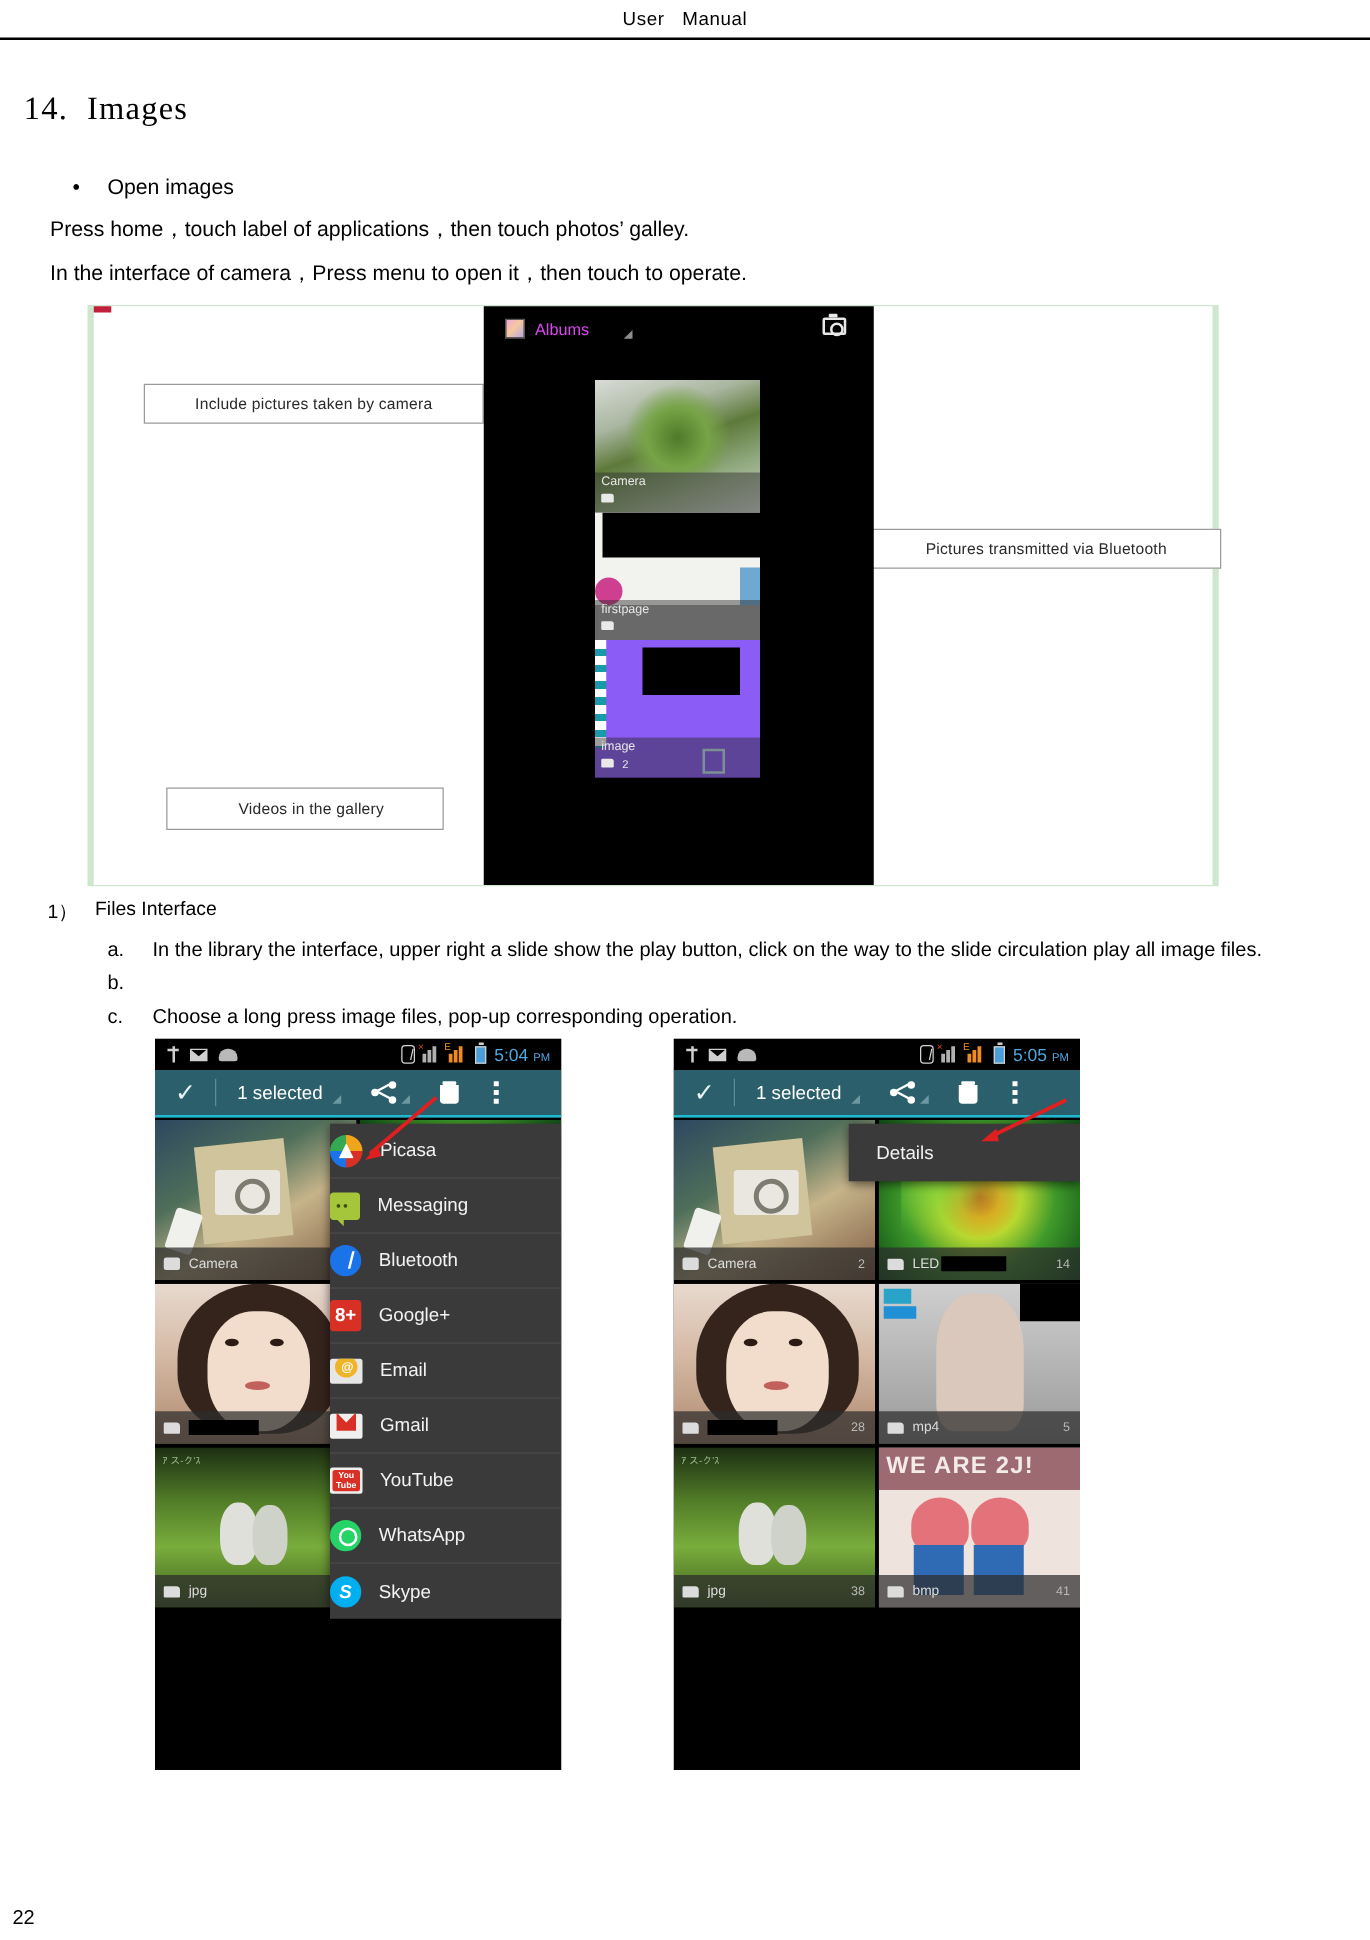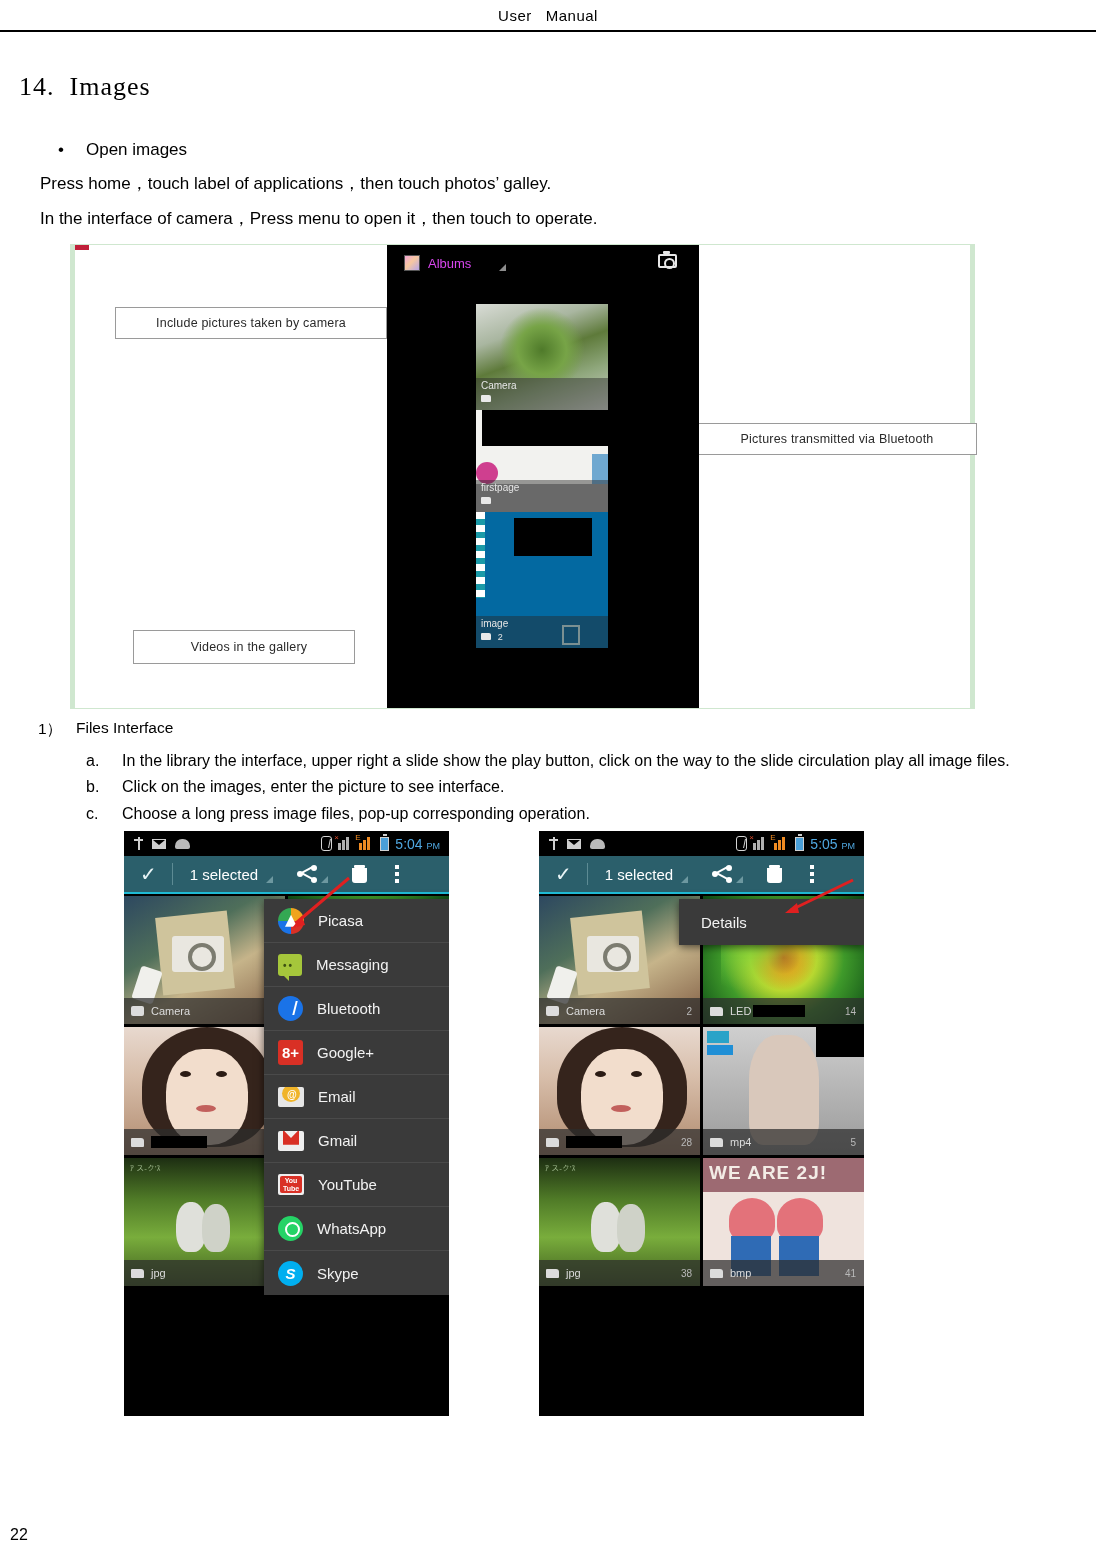--- a/index.html
+++ b/index.html
@@ -107,21 +107,21 @@
   .alb1{ height:106px; background:linear-gradient(160deg,#d9dcd6 0%,#a9b6a0 28%,#5e7a3a 48%,#8fa77c 70%,#cfd3cc 100%); }
   .alb1 .plant{
     position:absolute;left:22px;top:4px;width:88px;height:70px;
     background:radial-gradient(circle at 50% 60%, #4f7a2a 0%, #77a447 40%, transparent 70%);
   }
   .alb2{ height:102px; background:#f2f2ef; }
   .alb2 .blk{ position:absolute;left:6px;top:0;width:126px;height:36px;background:#000; }
   .alb2 .grey{ position:absolute;left:0;bottom:0;width:100%;height:28px;background:#9e9e9e; }
   .alb2 .pink{ position:absolute;left:0;top:52px;width:22px;height:22px;background:#cf3f8f;border-radius:50%; }
   .alb2 .blue{ position:absolute;right:0;top:44px;width:16px;height:30px;background:#6fa8d0; }
-  .alb3{ height:136px; background:#0369a1; }
+  .alb3{ height:110px; background:#8b5cf6; }
   .alb3 .blk2{ position:absolute;left:38px;top:6px;width:78px;height:38px;background:#000; }
   .alb3 .film{ position:absolute;left:0;top:0;width:9px;height:86px;
     background:repeating-linear-gradient(#ffffff 0 7px,#1a9aa8 7px 13px); }
   .alb3 .vidicon{ position:absolute;right:28px;bottom:3px;width:18px;height:20px;border:2px solid #bfe6ea; }
 
   .callout{
     position:absolute;
     border:1px solid #9a9a9a;
     background:#fff;
     font-size:12.5px;
@@ -277,21 +277,21 @@
 
   .popup{
     position:absolute;
     background:#3a3a3a;
     box-shadow:0 2px 8px rgba(0,0,0,.6);
     z-index:5;
   }
   .popupL{ left:140px; top:68px; width:185px; }
   .popup-item{
     display:flex;align-items:center;height:44px;
-    border-bottom:1px solid #4a4a4a;padding-left:14px;
+    border-bottom:1px solid #4a4a4a;
   }
   .popup-item:last-child{ border-bottom:none; }
   .popup-item .lbl{ color:#f2f2f2;font-size:15px;margin-left:14px; }
   .pic-ic{ width:26px;height:26px;border-radius:50%;
     background:conic-gradient(#f0a41c 0deg 90deg,#d93025 90deg 180deg,#1a73e8 180deg 270deg,#34a853 270deg 360deg);
     position:relative; }
   .pic-ic:after{content:"";position:absolute;left:7px;top:7px;width:12px;height:12px;background:#fff;
     clip-path:polygon(50% 0,100% 100%,0 100%); }
   .msg-ic{ width:24px;height:22px;background:#a5c63b;border-radius:3px;position:relative; }
   .msg-ic:after{content:"";position:absolute;left:4px;bottom:-5px;border-left:7px solid transparent;border-right:0 solid transparent;border-top:7px solid #a5c63b;}
@@ -403,21 +403,20 @@
     <span class="marker">1）</span>
     <span>Files Interface</span>
   </div>
   <div class="sub-list">
     <div class="li2">
       <span class="marker">a.</span>
       <span class="txt">In the library the interface, upper right a slide show the play button, click on the way to the slide circulation play all image files.</span>
     </div>
     <div class="li2">
       <span class="marker">b.</span>
-      <span class="txt">Click on the images, enter the picture to see interface.</span>
     </div>
     <div class="li2">
       <span class="marker">c.</span>
       <span class="txt">Choose a long press image files, pop-up corresponding operation.</span>
     </div>
   </div>
 </div>
 
 <div class="figure2">
 

